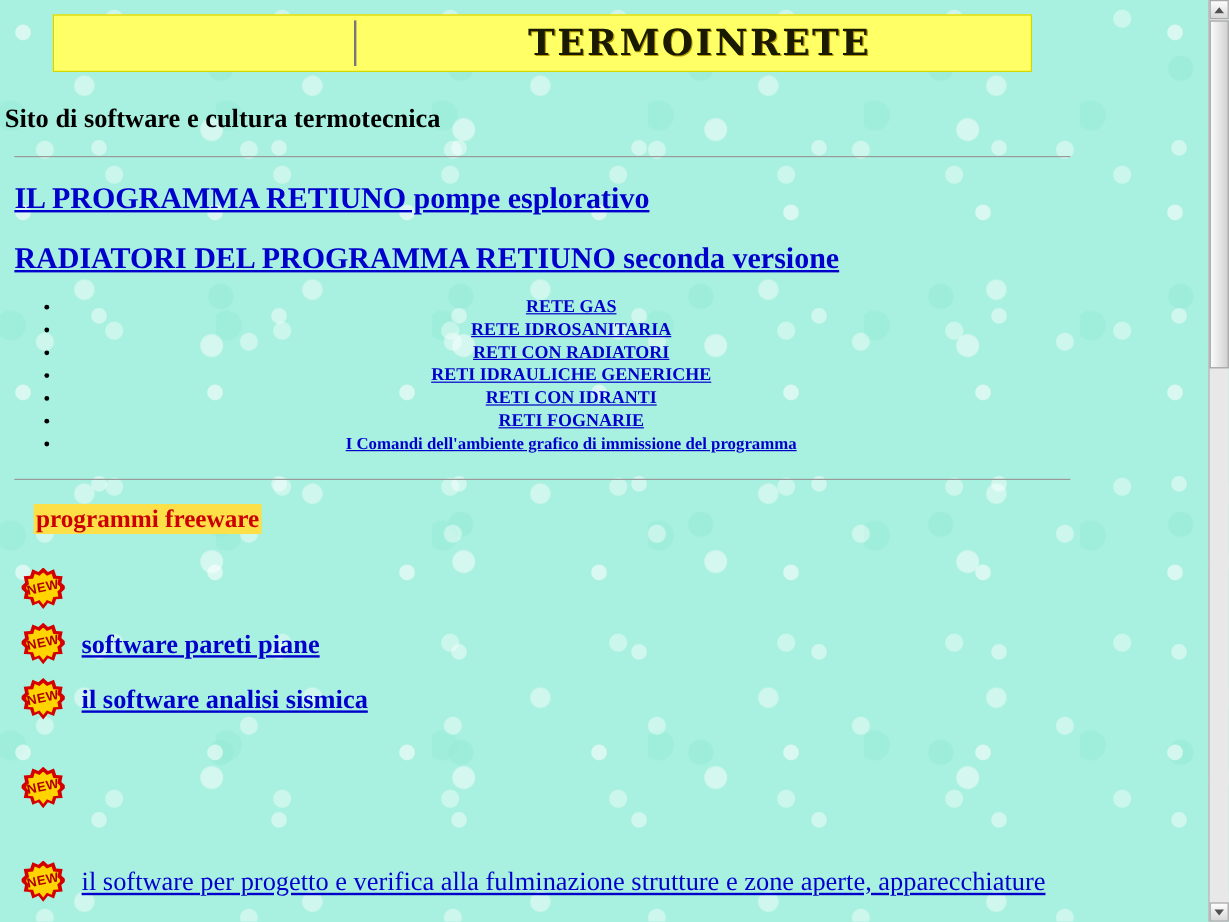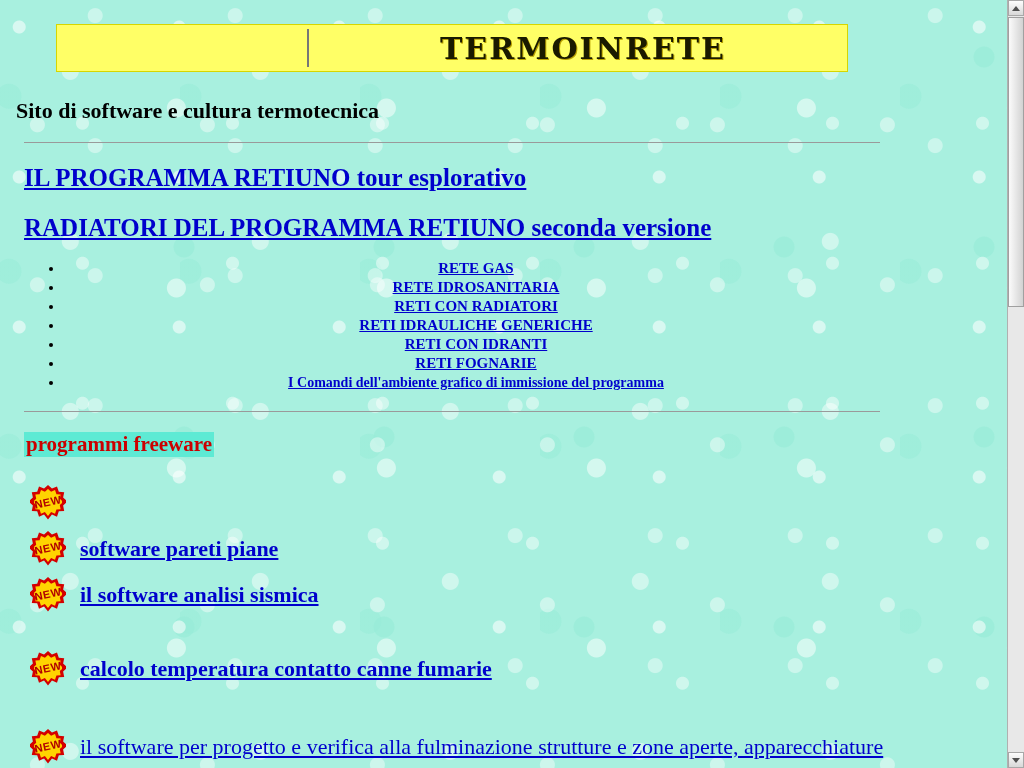--- a/index.html
+++ b/index.html
@@ -29,21 +29,21 @@
       radial-gradient(circle at 5% 55%, rgba(150,235,215,0.5) 0 12px, rgba(150,235,215,0) 13px);
     background-size: 160px 150px, 190px 170px, 140px 130px, 210px 180px, 170px 160px, 150px 140px, 200px 190px, 180px 175px;
     z-index: 0;
   }
   .content {
     position: relative;
     z-index: 1;
     width: 904px;
     height: 768px;
     overflow: hidden;
-    padding: 16px;
+    padding: 4px;
     box-sizing: border-box;
   }
 
   
   .scrollbar {
     position: absolute;
     top: 0;
     right: 0;
     width: 16px;
     height: 768px;
@@ -160,22 +160,22 @@
   ul.netlist li.cmd a { font-size: 14px; }
 
   hr.rule2 {
     border: none;
     border-top: 1px solid #9a9a9a;
     margin: 20px 8px 0 8px;
   }
 
   .freeware-heading {
     display: inline-block;
-    margin: 20px 0 0 8px;
-    background: #5eead4;
+    margin: 20px 0 0 24px;
+    background: #fde047;
     color: #cc0000;
     font-weight: bold;
     font-size: 21px;
     padding: 0 2px;
     font-family: "Liberation Serif", serif;
   }
 
   .fw-list {
     margin-top: 26px;
   }
@@ -256,21 +256,21 @@
 
   <div class="banner">
     <div class="banner-divider"></div>
     <div class="banner-title">TERMOINRETE</div>
   </div>
 
   <div class="subtitle">Sito di software e cultura termotecnica</div>
 
   <hr class="rule">
 
-  <a href="#" class="biglink">IL PROGRAMMA RETIUNO tour esplorativo</a>
+  <a href="#" class="biglink">IL PROGRAMMA RETIUNO pompe esplorativo</a>
   <a href="#" class="biglink second">RADIATORI DEL PROGRAMMA RETIUNO seconda versione</a>
 
   <ul class="netlist">
     <li><a href="#">RETE GAS</a></li>
     <li><a href="#">RETE IDROSANITARIA</a></li>
     <li><a href="#">RETI CON RADIATORI</a></li>
     <li><a href="#">RETI IDRAULICHE GENERICHE</a></li>
     <li><a href="#">RETI CON IDRANTI</a></li>
     <li><a href="#">RETI FOGNARIE</a></li>
     <li class="cmd"><a href="#">I Comandi dell'ambiente grafico di immissione del programma</a></li>
@@ -307,21 +307,20 @@
       </span>
       <a href="#" class="fw-link">il software analisi sismica</a>
     </div>
 
     <div class="fw-item gap">
       <span class="new-badge">
         <span class="star"></span>
           <span class="star2"></span>
         <span class="nw">NEW</span>
       </span>
-      <a href="#" class="fw-link">calcolo temperatura contatto canne fumarie</a>
     </div>
 
     <div class="bottom-row">
       <span class="new-badge">
         <span class="star"></span>
           <span class="star2"></span>
         <span class="nw">NEW</span>
       </span>
       <a href="#" class="bottom-text">il software per progetto e verifica alla fulminazione strutture e zone aperte, apparecchiature</a>
     </div>

